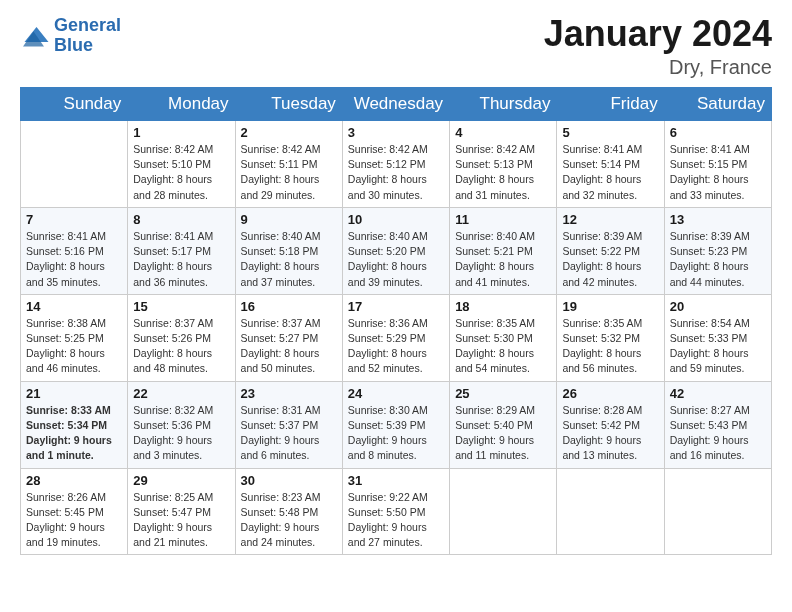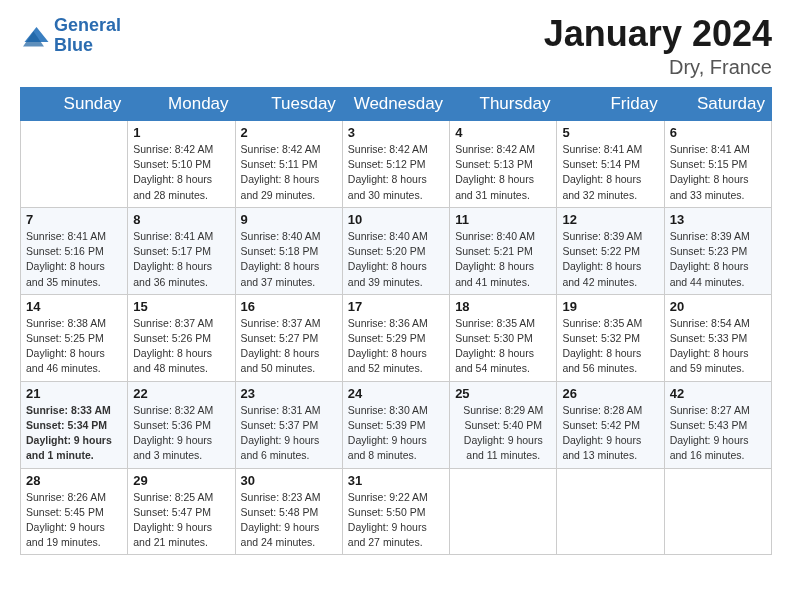--- a/index.html
+++ b/index.html
@@ -296,21 +296,21 @@
         </td>
         <td>
           <span class="day-number">24</span>
           <div class="day-info" style="white-space: pre-line;">Sunrise: 8:30 AM
 Sunset: 5:39 PM
 Daylight: 9 hours
 and 8 minutes.</div>
         </td>
         <td>
           <span class="day-number">25</span>
-          <div class="day-info" style="white-space: pre-line; text-align: center;">Sunrise: 8:29 AM
+          <div class="day-info" style="white-space: pre-line;">Sunrise: 8:29 AM
 Sunset: 5:40 PM
 Daylight: 9 hours
 and 11 minutes.</div>
         </td>
         <td>
           <span class="day-number">26</span>
           <div class="day-info" style="white-space: pre-line;">Sunrise: 8:28 AM
 Sunset: 5:42 PM
 Daylight: 9 hours
 and 13 minutes.</div>

